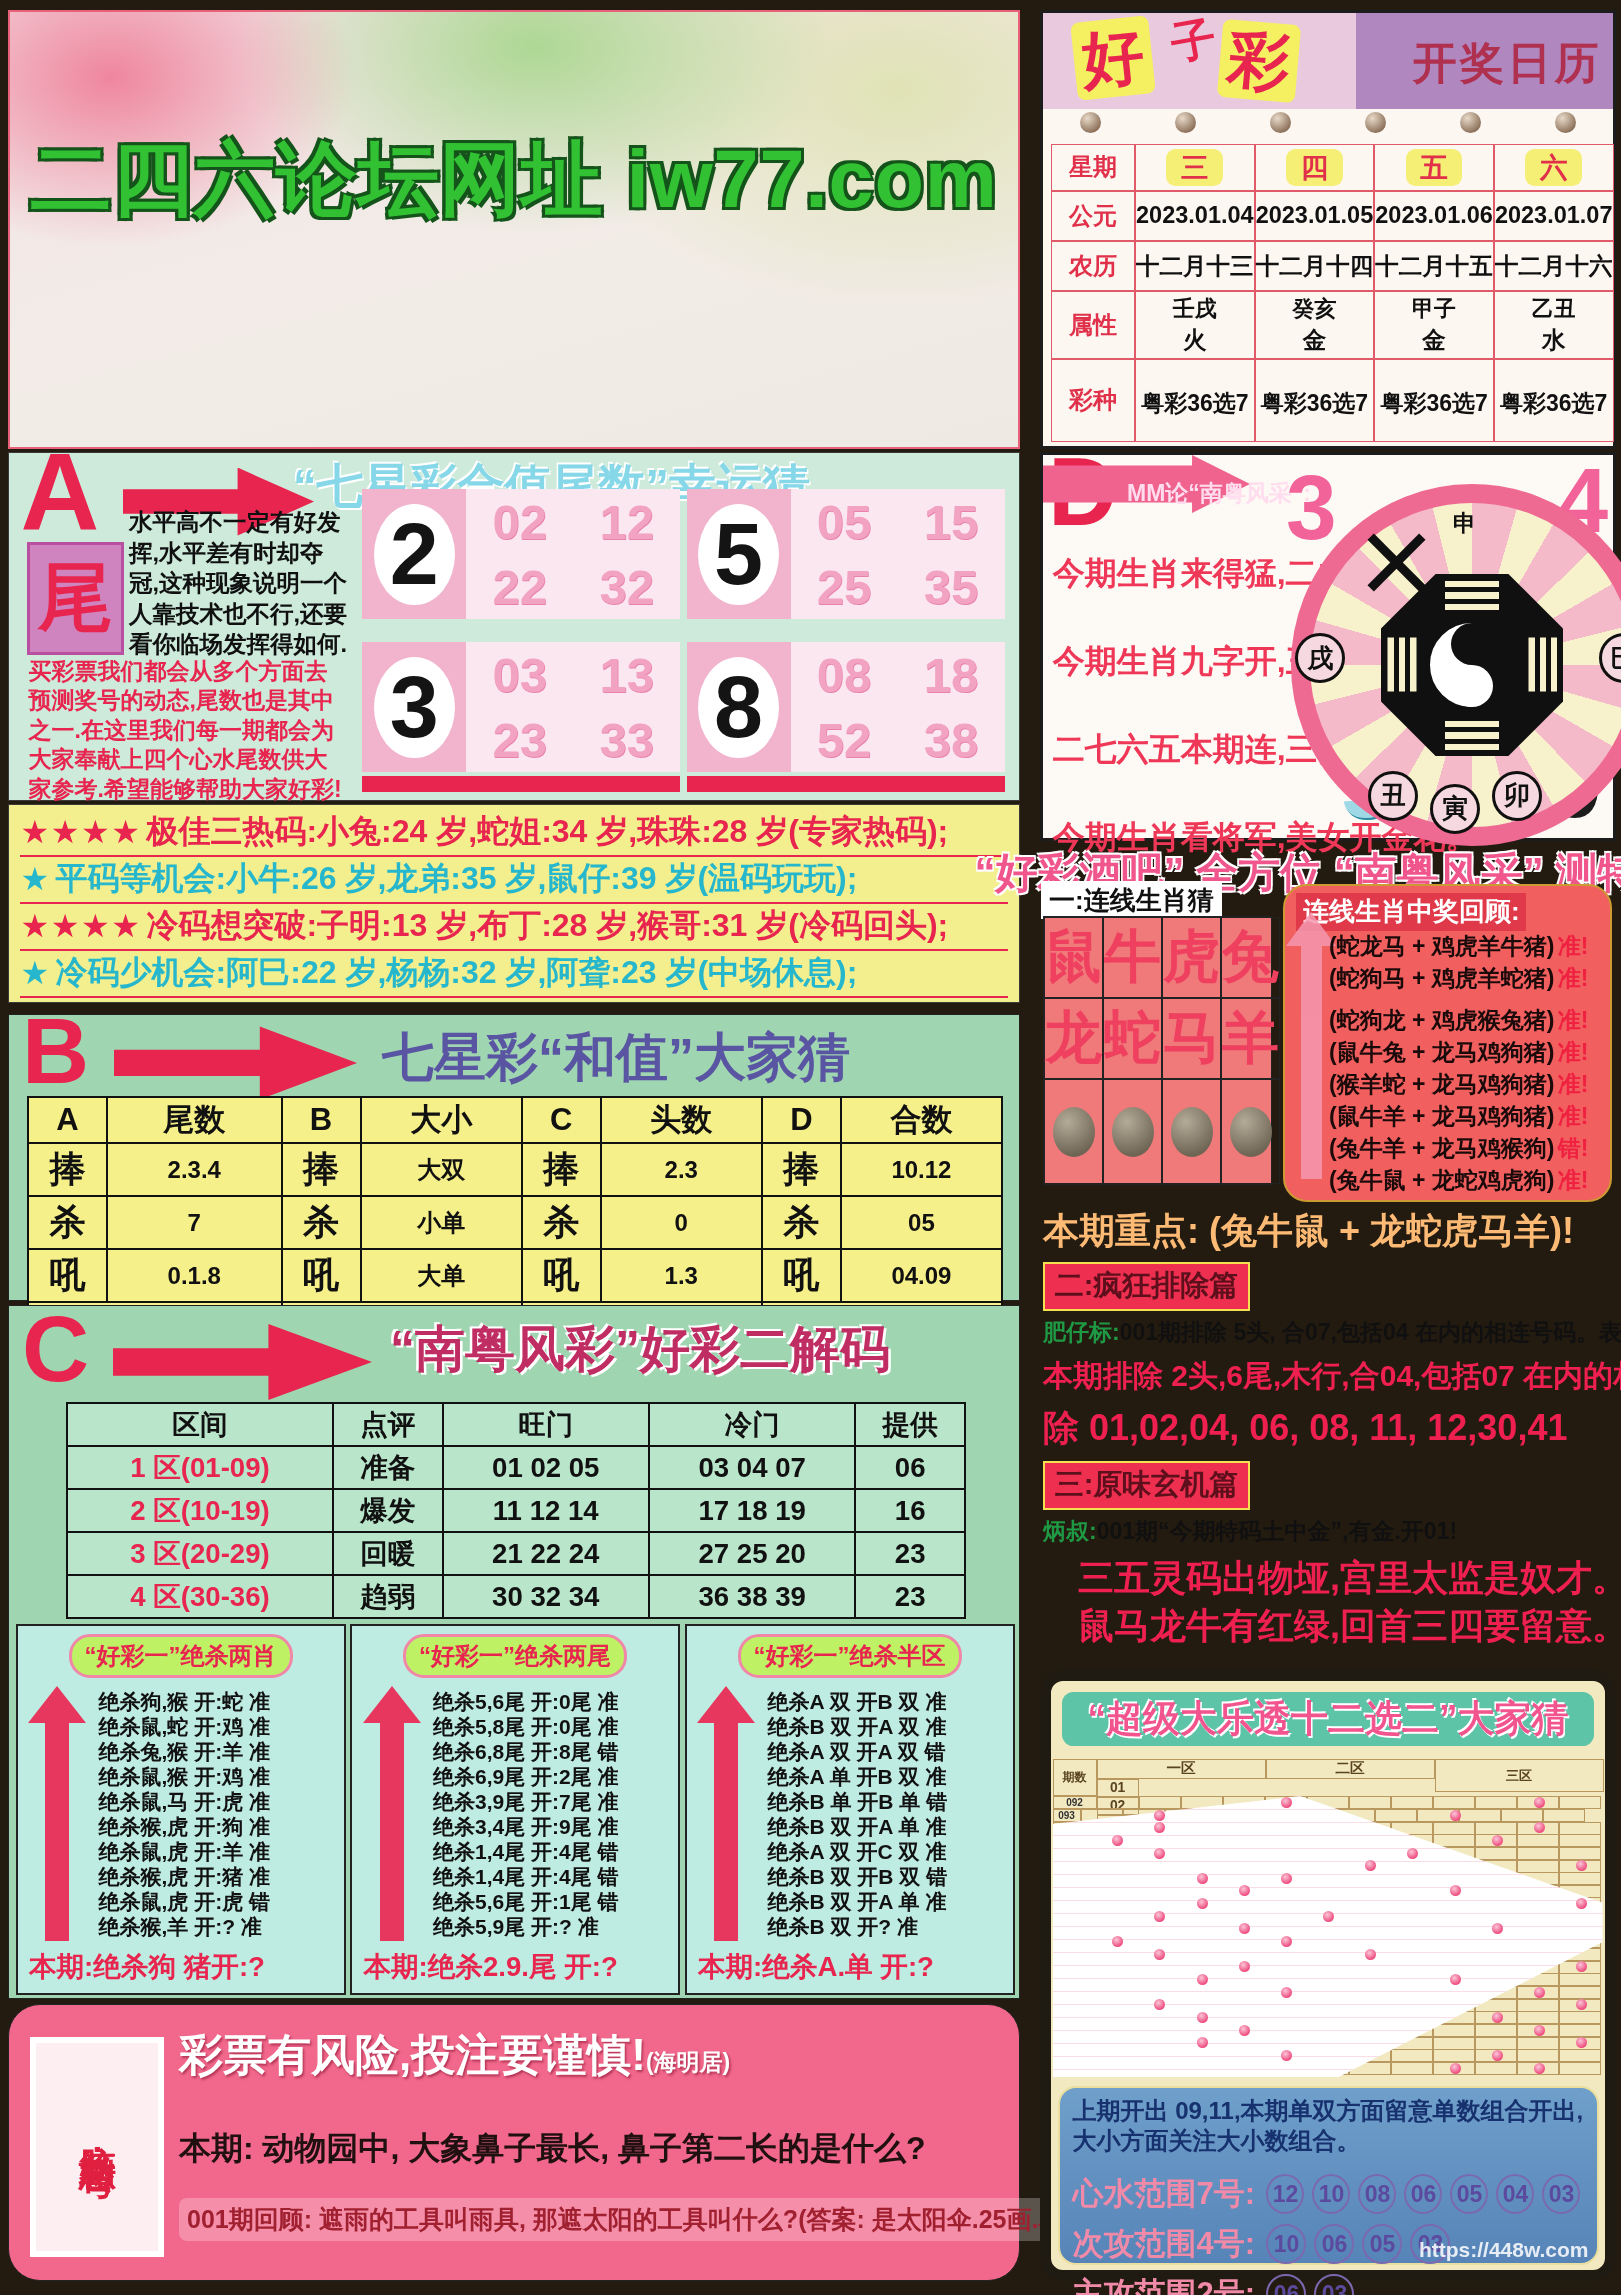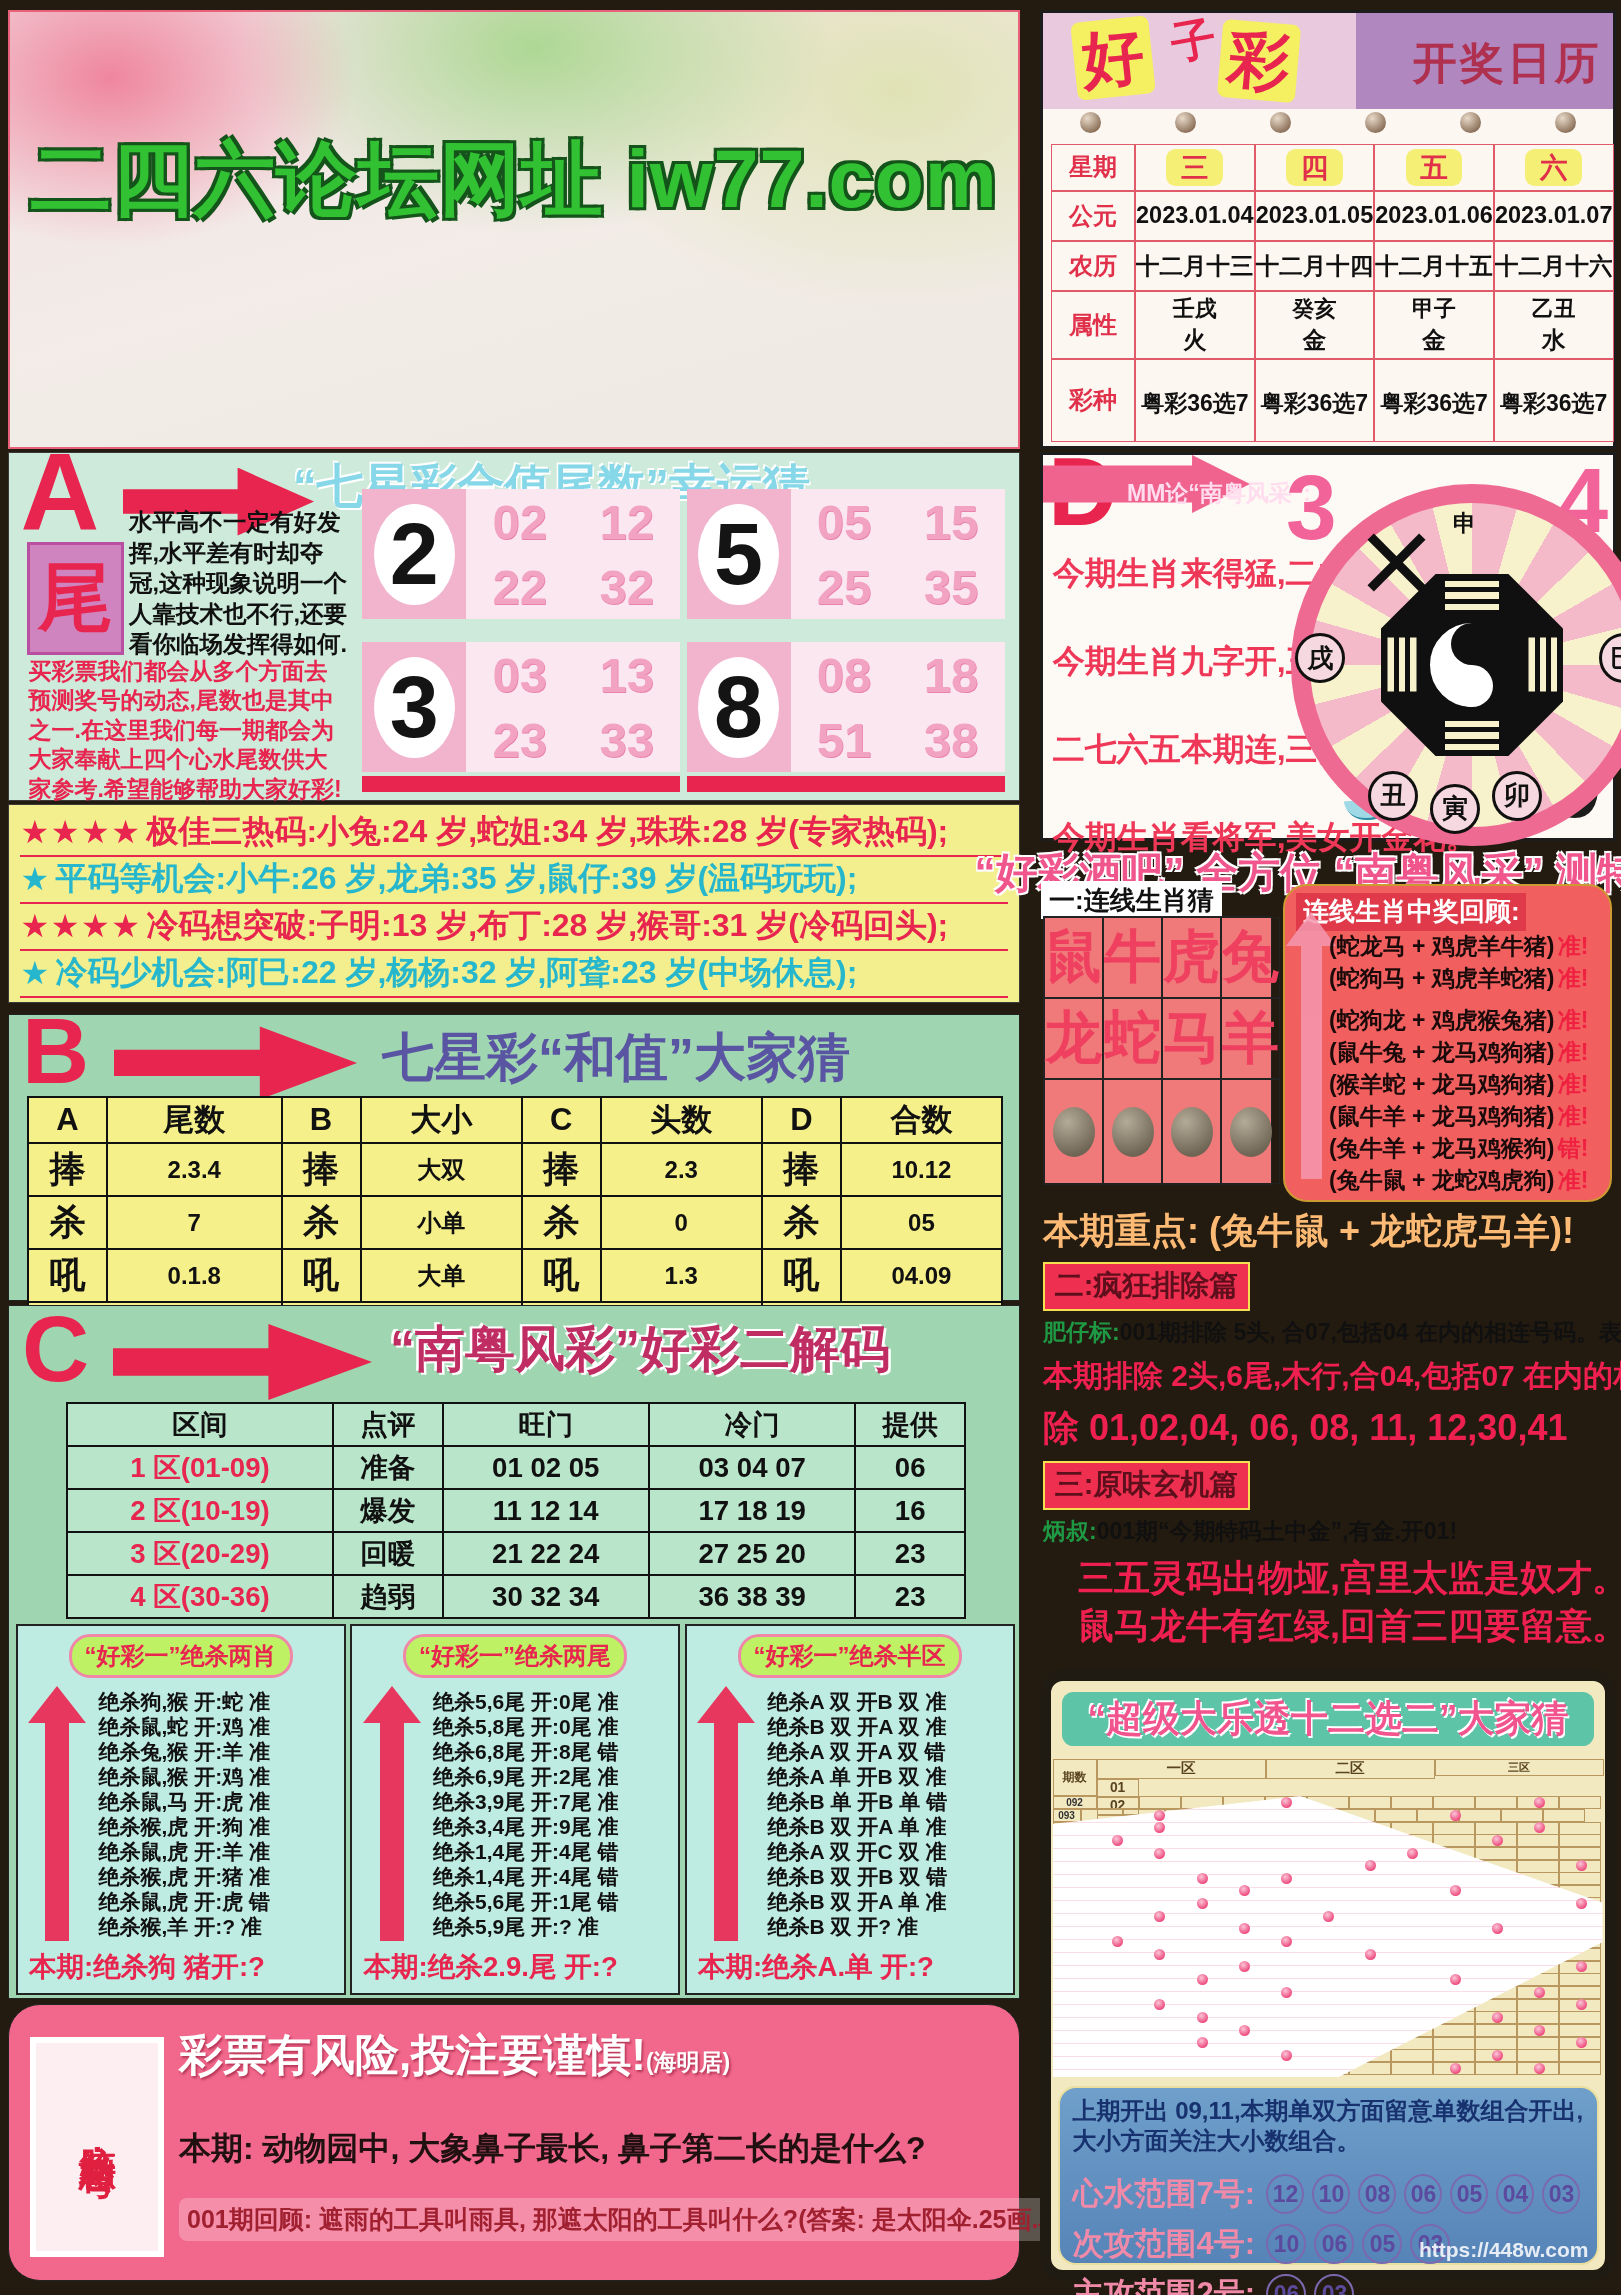--- a/index.html
+++ b/index.html
@@ -258,21 +258,21 @@
           </div>
           <div class="strip"></div>
         </div>
         <div class="grp">
           <div class="grp-big">
             <div class="oval">8</div>
           </div>
           <div class="grp-nums">
             <div>08</div>
             <div>18</div>
-            <div>51</div>
+            <div>52</div>
             <div>38</div>
           </div>
           <div class="strip"></div>
         </div>
       </div>
   </div>
 
   <div id="stars" class="panel">
       <div class="sline red">
         <span class="stars">★★★★</span>
@@ -618,21 +618,21 @@
   <div class="redline" style="left:1078px;top:1554px;font-size:36px;">三五灵码出物垭,宫里太监是奴才。</div>
   <div class="redline" style="left:1078px;top:1602px;font-size:36px;">鼠马龙牛有红绿,回首三四要留意。</div>
 
   <div id="lotto" class="panel">
     <div id="lotto-title">“超级大乐透十二选二”大家猜</div>
     <div id="chart">
         <div class="zrow" style="top: 0px;">
           <div class="cellb" style="width: 44px; height: 37px; font-size: 12px;">期数</div>
           <div class="cellb" style="width: 169px; height: 19.5px; font-size: 14.6px;">一区</div>
           <div class="cellb" style="width: 169px; height: 19.5px; font-size: 14.6px;">二区</div>
-          <div class="cellb" style="width: 169px; height: 17px; font-size: 11px;">三区</div>
+          <div class="cellb" style="width: 169px; height: 33px; font-size: 13px;">三区</div>
         </div>
         <div class="crow" style="top: 19.5px; left: 44px; flex-direction: column;">
           <div class="cellb" style="width: 42px; height: 18px; font-size: 13.8px;">01</div>
           <div class="cellb" style="width: 42px; height: 18px; font-size: 13.8px;">02</div>
           <div class="cellb" style="width: 42px; height: 18px; font-size: 13.8px;">03</div>
           <div class="cellb" style="width: 42px; height: 18px; font-size: 13.8px;">04</div>
           <div class="cellb" style="width: 42px; height: 18px; font-size: 13.8px;">05</div>
           <div class="cellb" style="width: 42px; height: 18px; font-size: 13.8px;">06</div>
           <div class="cellb" style="width: 42px; height: 18px; font-size: 13.8px;">07</div>
           <div class="cellb" style="width: 42px; height: 18px; font-size: 13.8px;">08</div>

